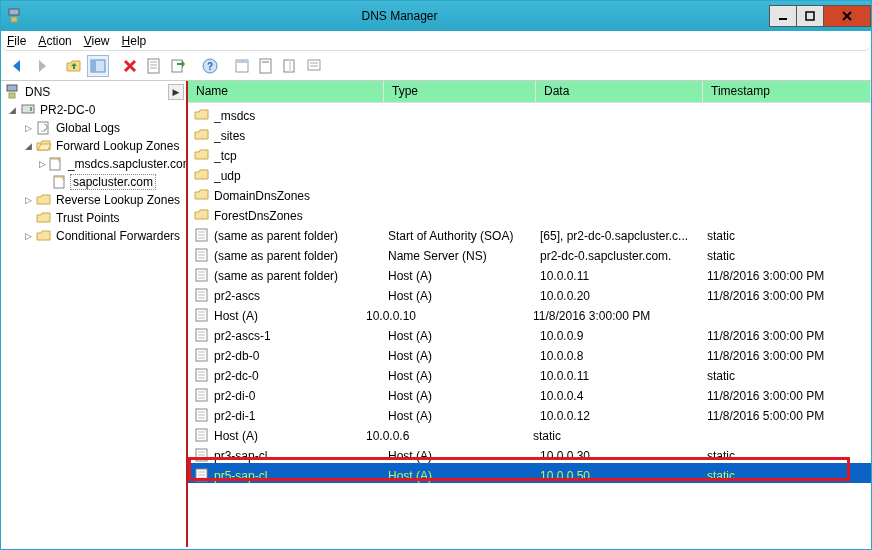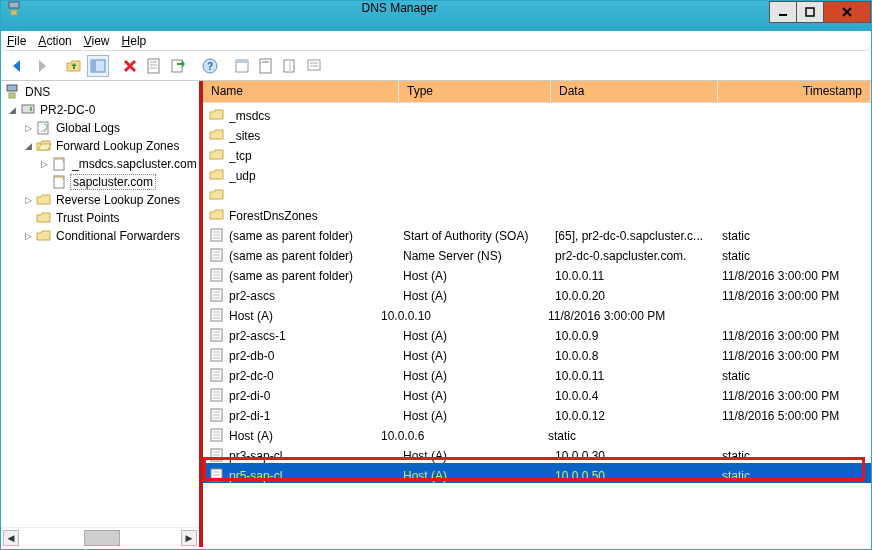--- a/index.html
+++ b/index.html
@@ -1,60 +1,60 @@
 <!DOCTYPE html>
 <html><head>
 <meta charset="utf-8">
 <style>
   * { box-sizing: border-box; -webkit-font-smoothing: none; font-smooth: never; }
   body { margin:0; font-family: "Segoe UI", Tahoma, sans-serif; font-size:12px; background:#fff; width:872px; height:550px; overflow:hidden; border:1px solid #2ca7c7; position:relative;}
   
-  .titlebar { height:30px; background:linear-gradient(#3fb8d8,#2ca7c7); display:flex; align-items:flex-start; color:#000; }
+  .titlebar { height:30px; background:linear-gradient(#3fb8d8,#2ca7c7); display:flex; align-items:center; color:#000; }
   .title-icon { width:16px; height:16px; margin:0 6px; display:flex; align-items:center; justify-content:center;}
   .title-text { flex:1; text-align:center; font-size:12px; color:#000;}
   .win-controls { display:flex; height:22px;}
   .win-btn { width:28px; height:22px; border:1px solid #555; margin-left:-1px; display:flex; align-items:center; justify-content:center; background:#e5e5e5; font-size:11px; font-weight:bold;}
   .win-btn.close { background:#d04626; color:#000; width:48px;}
   
   .menubar { height:20px; background:#fff; display:flex; align-items:center; padding:0 6px; gap:12px; border-bottom:1px solid #ddd;border-radius:7px;}
   .menu-item { display:inline-block;}
   .menu-u { text-decoration: underline; }
   
   .toolbar { height:30px; background:#fff; display:flex; align-items:center; padding:0 6px; gap:2px; border-bottom:1px solid #ccc;}
   .tb-btn { width:22px; height:22px; display:flex; align-items:center; justify-content:center; border:1px solid transparent;}
   .tb-sep { width:6px;}
   .tb-svg { width:16px; height:16px;}
   
   .content { display:flex; height:466px; }
-  .tree-panel { width:202px; border-right:4px solid #b91c1c; background:#fff; display:flex; flex-direction:column;}
+  .tree-panel { width:187px; border-right:2px solid #b91c1c; background:#fff; display:flex; flex-direction:row;}
   .tree-body { flex:1; padding:2px 0; overflow:hidden;}
   .tree-scroll { height:20px; border-top:1px solid #eee; position:relative; background:#fff;}
   .tree-scroll .sc-btn { position:absolute; top:2px; width:16px; height:16px; background:#f0f0f0; border:1px solid #bbb; display:flex; align-items:center; justify-content:center; font-size:9px; color:#333;}
   .sc-l { left:2px;} .sc-r { right:2px;}
   .sc-thumb { position:absolute; left:83px; top:2px; width:36px; height:16px; background:#cfcfcf; border:1px solid #aaa;}
   .tree-row { display:flex; align-items:center; height:18px; white-space:nowrap; padding-left:4px;}
   .exp { width:11px; height:11px; display:inline-flex; align-items:center; justify-content:center; font-size:9px; color:#666; margin-right:2px;}
   .node-ico { width:16px; height:16px; display:inline-flex; align-items:center; justify-content:center; margin-right:2px;}
   .node-label { padding:0 2px;}
   .node-sel { border:1px dotted #888; background:#fbfbfb;}
   .list-panel { flex:1; background:#fff; position:relative;}
-  .list-header { display:flex; height:22px; border-bottom:1px solid #ddd; background:#fdba74; font-weight:normal;}
+  .list-header { display:flex; height:22px; border-bottom:1px solid #ddd; background:#86efac; font-weight:normal;}
   .list-header .col { padding:3px 8px 0; border-right:1px solid #e5e5e5;}
   .list-body { font-size:12px;}
   .row { display:flex; align-items:flex-end; height:20px; padding-left:6px;}
   .row .ico { width:16px; height:16px; display:flex; align-items:center; justify-content:center; margin-right:4px;}
   .row .c-name { width:174px; overflow:hidden; white-space:nowrap;}
   .row .c-type { width:152px;}
   .row .c-data { width:167px; overflow:hidden; white-space:nowrap; text-overflow:ellipsis;}
   .row .c-ts { flex:1;}
   .row.selected { background:#0b63c6; color:#bef264;}
   .row.selected .ico svg path, .row.selected .ico svg rect { }
   .highlight-box { position:absolute; left:0px; top:376px; width:662px; height:24px; border:3px solid #e5171e; pointer-events:none;}
   
-  .col.name{width:196px;} .col.type{width:152px;} .col.data{width:167px;} .col.ts{flex:1;text-align:right;}
+  .col.name{width:196px;} .col.type{width:152px;} .col.data{width:167px;} .col.ts{flex:1;}
 </style>
 </head>
 <body>
 
 <div class="titlebar">
   <div class="title-icon">
     <svg width="16" height="16">
         <rect x="2" y="1" width="10" height="6" fill="#9db5cc" stroke="#556"></rect>
         <rect x="4" y="9" width="6" height="5" fill="#d8bd6a" stroke="#8a7"></rect>
       </svg>
@@ -324,20 +324,21 @@
           <span class="c-type"></span>
           <span class="c-data"></span>
           <span class="c-ts"></span>
         </div>
         <div class="row">
           <span class="ico">
             <svg width="16" height="16">
               <path d="M1 5 L5 5 L6 3 L14 3 L14 12 L1 12 Z" fill="#f7e3a1" stroke="#caa94a"></path>
             </svg>
           </span>
+          <span class="c-name">DomainDnsZones</span>
           <span class="c-type"></span>
           <span class="c-data"></span>
           <span class="c-ts"></span>
         </div>
         <div class="row">
           <span class="ico">
             <svg width="16" height="16">
               <path d="M1 5 L5 5 L6 3 L14 3 L14 12 L1 12 Z" fill="#f7e3a1" stroke="#caa94a"></path>
             </svg>
           </span>

